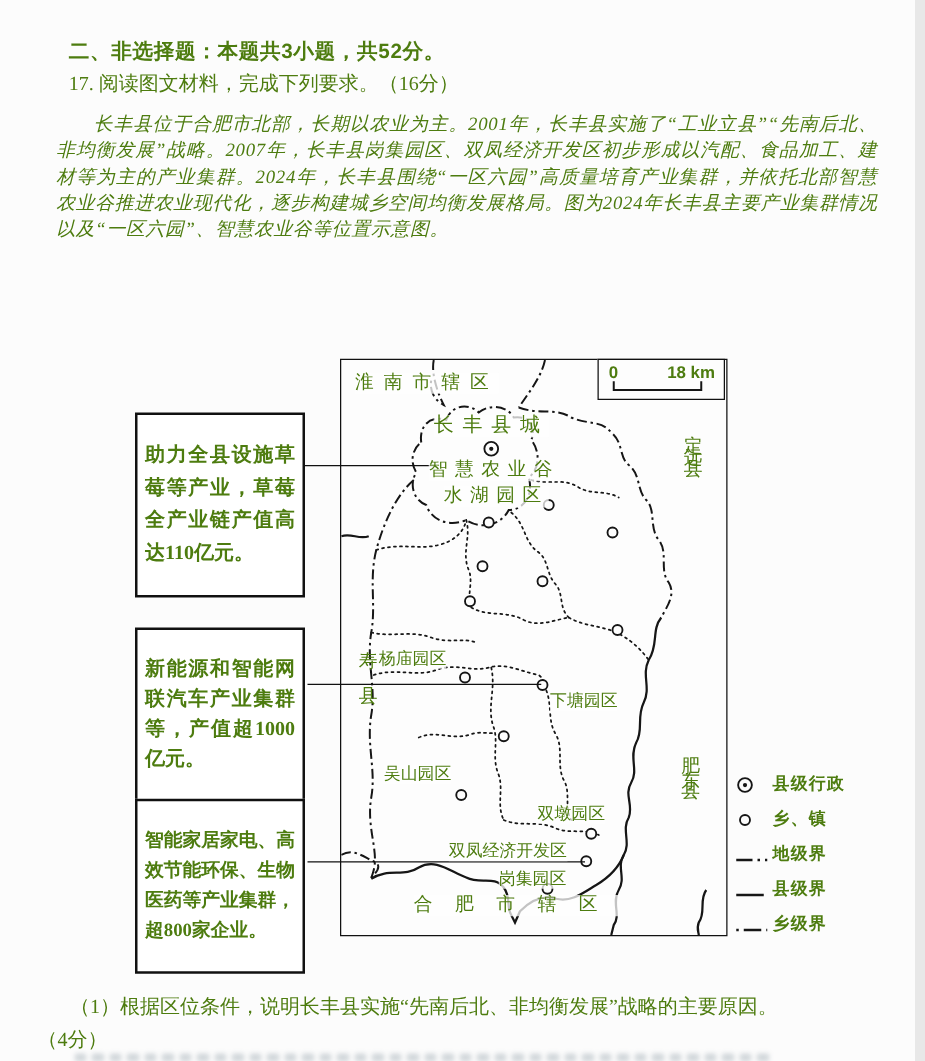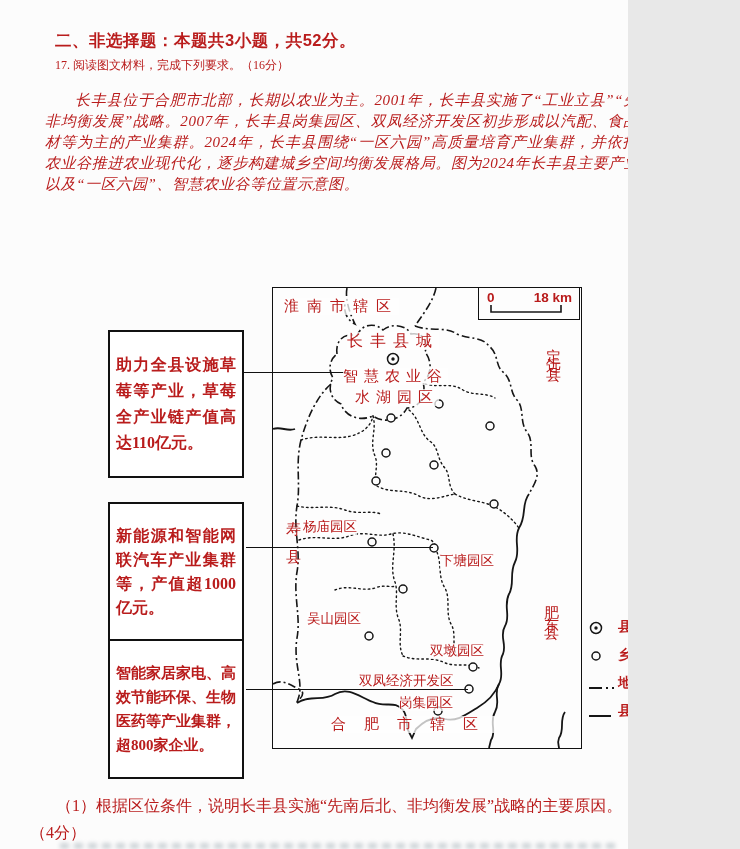--- a/index.html
+++ b/index.html
@@ -1,21 +1,21 @@
 <!DOCTYPE html>
 <html lang="zh"><head>
 <meta charset="utf-8">
 <style>
   html,body{margin:0;padding:0;background:#e8e8e8;}
-  .page{position:relative;width:628px;height:849px;background:#fcfcfc;color:#b91c1c;
+  .page{position:relative;width:732px;height:849px;background:#fcfcfc;color:#4d7c0f;
         font-family:"Liberation Serif","DejaVu Serif",serif;overflow:hidden;}
   .abs{position:absolute;}
   .section-heading{left:55px;top:30px;width:640px;font-size:16.5px;font-weight:bold;
         font-family:"Liberation Sans","DejaVu Sans",sans-serif;letter-spacing:.5px;}
-  .q-intro{left:55px;top:57px;width:640px;font-size:12px;}
+  .q-intro{left:55px;top:57px;width:640px;font-size:16px;}
   .material{left:45px;top:90px;width:657px;font-size:15px;line-height:21px;
         font-style:italic;text-align:justify;text-indent:2em;letter-spacing:.6px;}
   .sub-q{left:30px;top:792px;width:700px;font-size:16px;line-height:27px;}
   .sub-q .first{margin-left:26px;}
   .cutoff{left:60px;top:843px;width:560px;height:6px;filter:blur(2px);opacity:.35;
         background:repeating-linear-gradient(90deg,#7a8a96 0 9px,transparent 9px 14px);}
   
   .figure{left:0;top:283px;width:740px;height:480px;}
   .callout{left:108px;width:120px;border:2px solid #111;background:#fff;padding:20px 6px;
         font-size:16px;line-height:26px;font-weight:bold;text-align:justify;z-index:3;}
@@ -166,20 +166,28 @@
         <span class="lab">地级界</span>
       </div>
       <div class="row">
         <span class="sym">
           <svg width="26" height="8">
               <path d="M 1,4 L 23,4" stroke="#161616" stroke-width="2"></path>
             </svg>
         </span>
         <span class="lab">县级界</span>
       </div>
+      <div class="row">
+        <span class="sym">
+          <svg width="26" height="8">
+              <path d="M 1,4 L 26,4" stroke="#161616" stroke-width="2" stroke-dasharray="2 4 14 4"></path>
+            </svg>
+        </span>
+        <span class="lab">乡级界</span>
+      </div>
     </div>
   </div>
 
   <div class="abs sub-q">
     <span class="first">（1）根据区位条件，说明长丰县实施“先南后北、非均衡发展”战略的主要原因。</span><br>
     <span>（4分）</span>
   </div>
 
   <div class="abs cutoff"></div>
 

